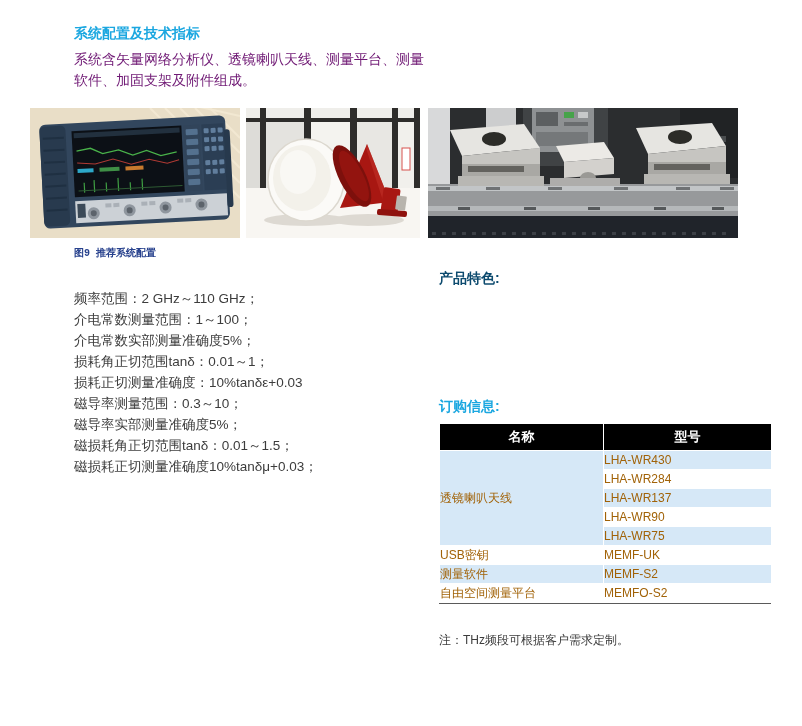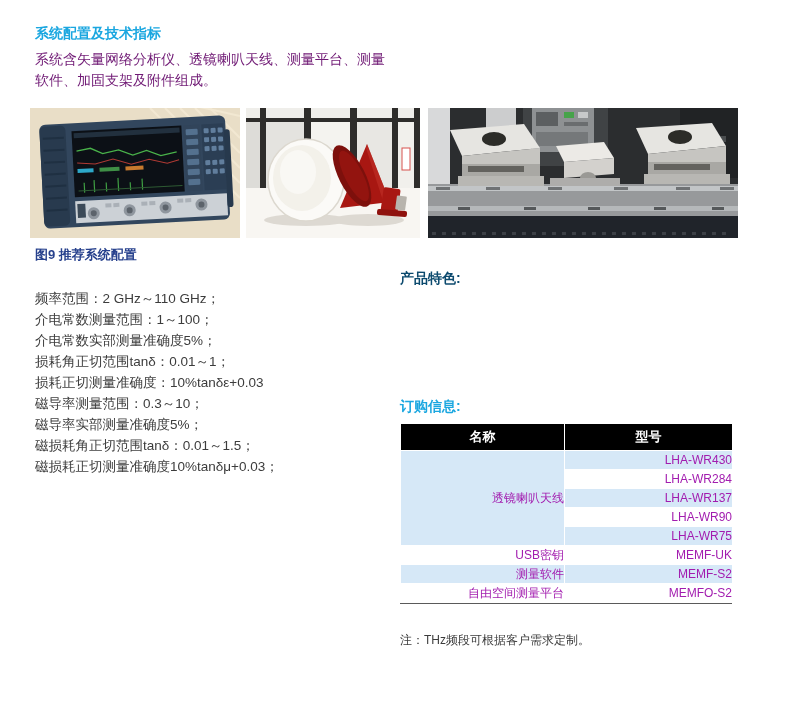--- a/index.html
+++ b/index.html
@@ -1,36 +1,36 @@
 <!DOCTYPE html>
 <html><head>
 <meta charset="utf-8">
 <style>
   html,body{margin:0;padding:0;background:#ffffff;}
   .page{
     position:relative;width:802px;height:726px;background:#ffffff;overflow:hidden;
     font-family:"Liberation Sans","DejaVu Sans",sans-serif;color:#3f3f3f;
   }
-  .abs{position:absolute;}
+  .abs{position:absolute;margin-left:39px;}
   .section-title{color:#1ba7e0;font-weight:bold;font-size:14px;}
   .intro{font-size:14px;line-height:21px;color:#701a75;}
-  .figure-caption{color:#27418d;font-weight:bold;font-size:13px;}
+  .figure-caption{color:#27418d;font-weight:bold;font-size:10px;font-family:Liberation Mono, monospace;}
   .spec-line{font-size:13.5px;line-height:21px;color:#3c3c3c;white-space:nowrap;}
   .feature-title{color:#0c4a6e;font-weight:bold;font-size:14px;}
   .feature-line{font-size:13.5px;line-height:21.5px;color:#3c3c3c;white-space:nowrap;}
   .ordering-title{color:#1ba7e0;font-weight:bold;font-size:14px;}
 
   table.order{border-collapse:collapse;table-layout:fixed;width:332px;font-size:12px;}
   table.order th{
     background:#000000;color:#ffffff;font-weight:bold;font-size:13px;
     height:24px;text-align:center;border:1.5px solid #ffffff;
   }
   table.order td{
-    height:18px;text-align:right;border:1.5px solid #ffffff;
-    color:#a21caf;background:#ffffff;padding:0;
+    height:18px;text-align:left;border:1.5px solid #ffffff;
+    color:#a16207;background:#ffffff;padding:0;
   }
   table.order td.blue{background:#d6e8f7;}
   .table-bottom-line{height:1px;background:#5a5a5a;width:332px;}
   .note{font-size:12px;color:#3c3c3c;}
 
   .photo{position:absolute;top:108px;height:130px;overflow:hidden;}
   .photo svg{display:block;}
 </style>
 </head>
 <body>

